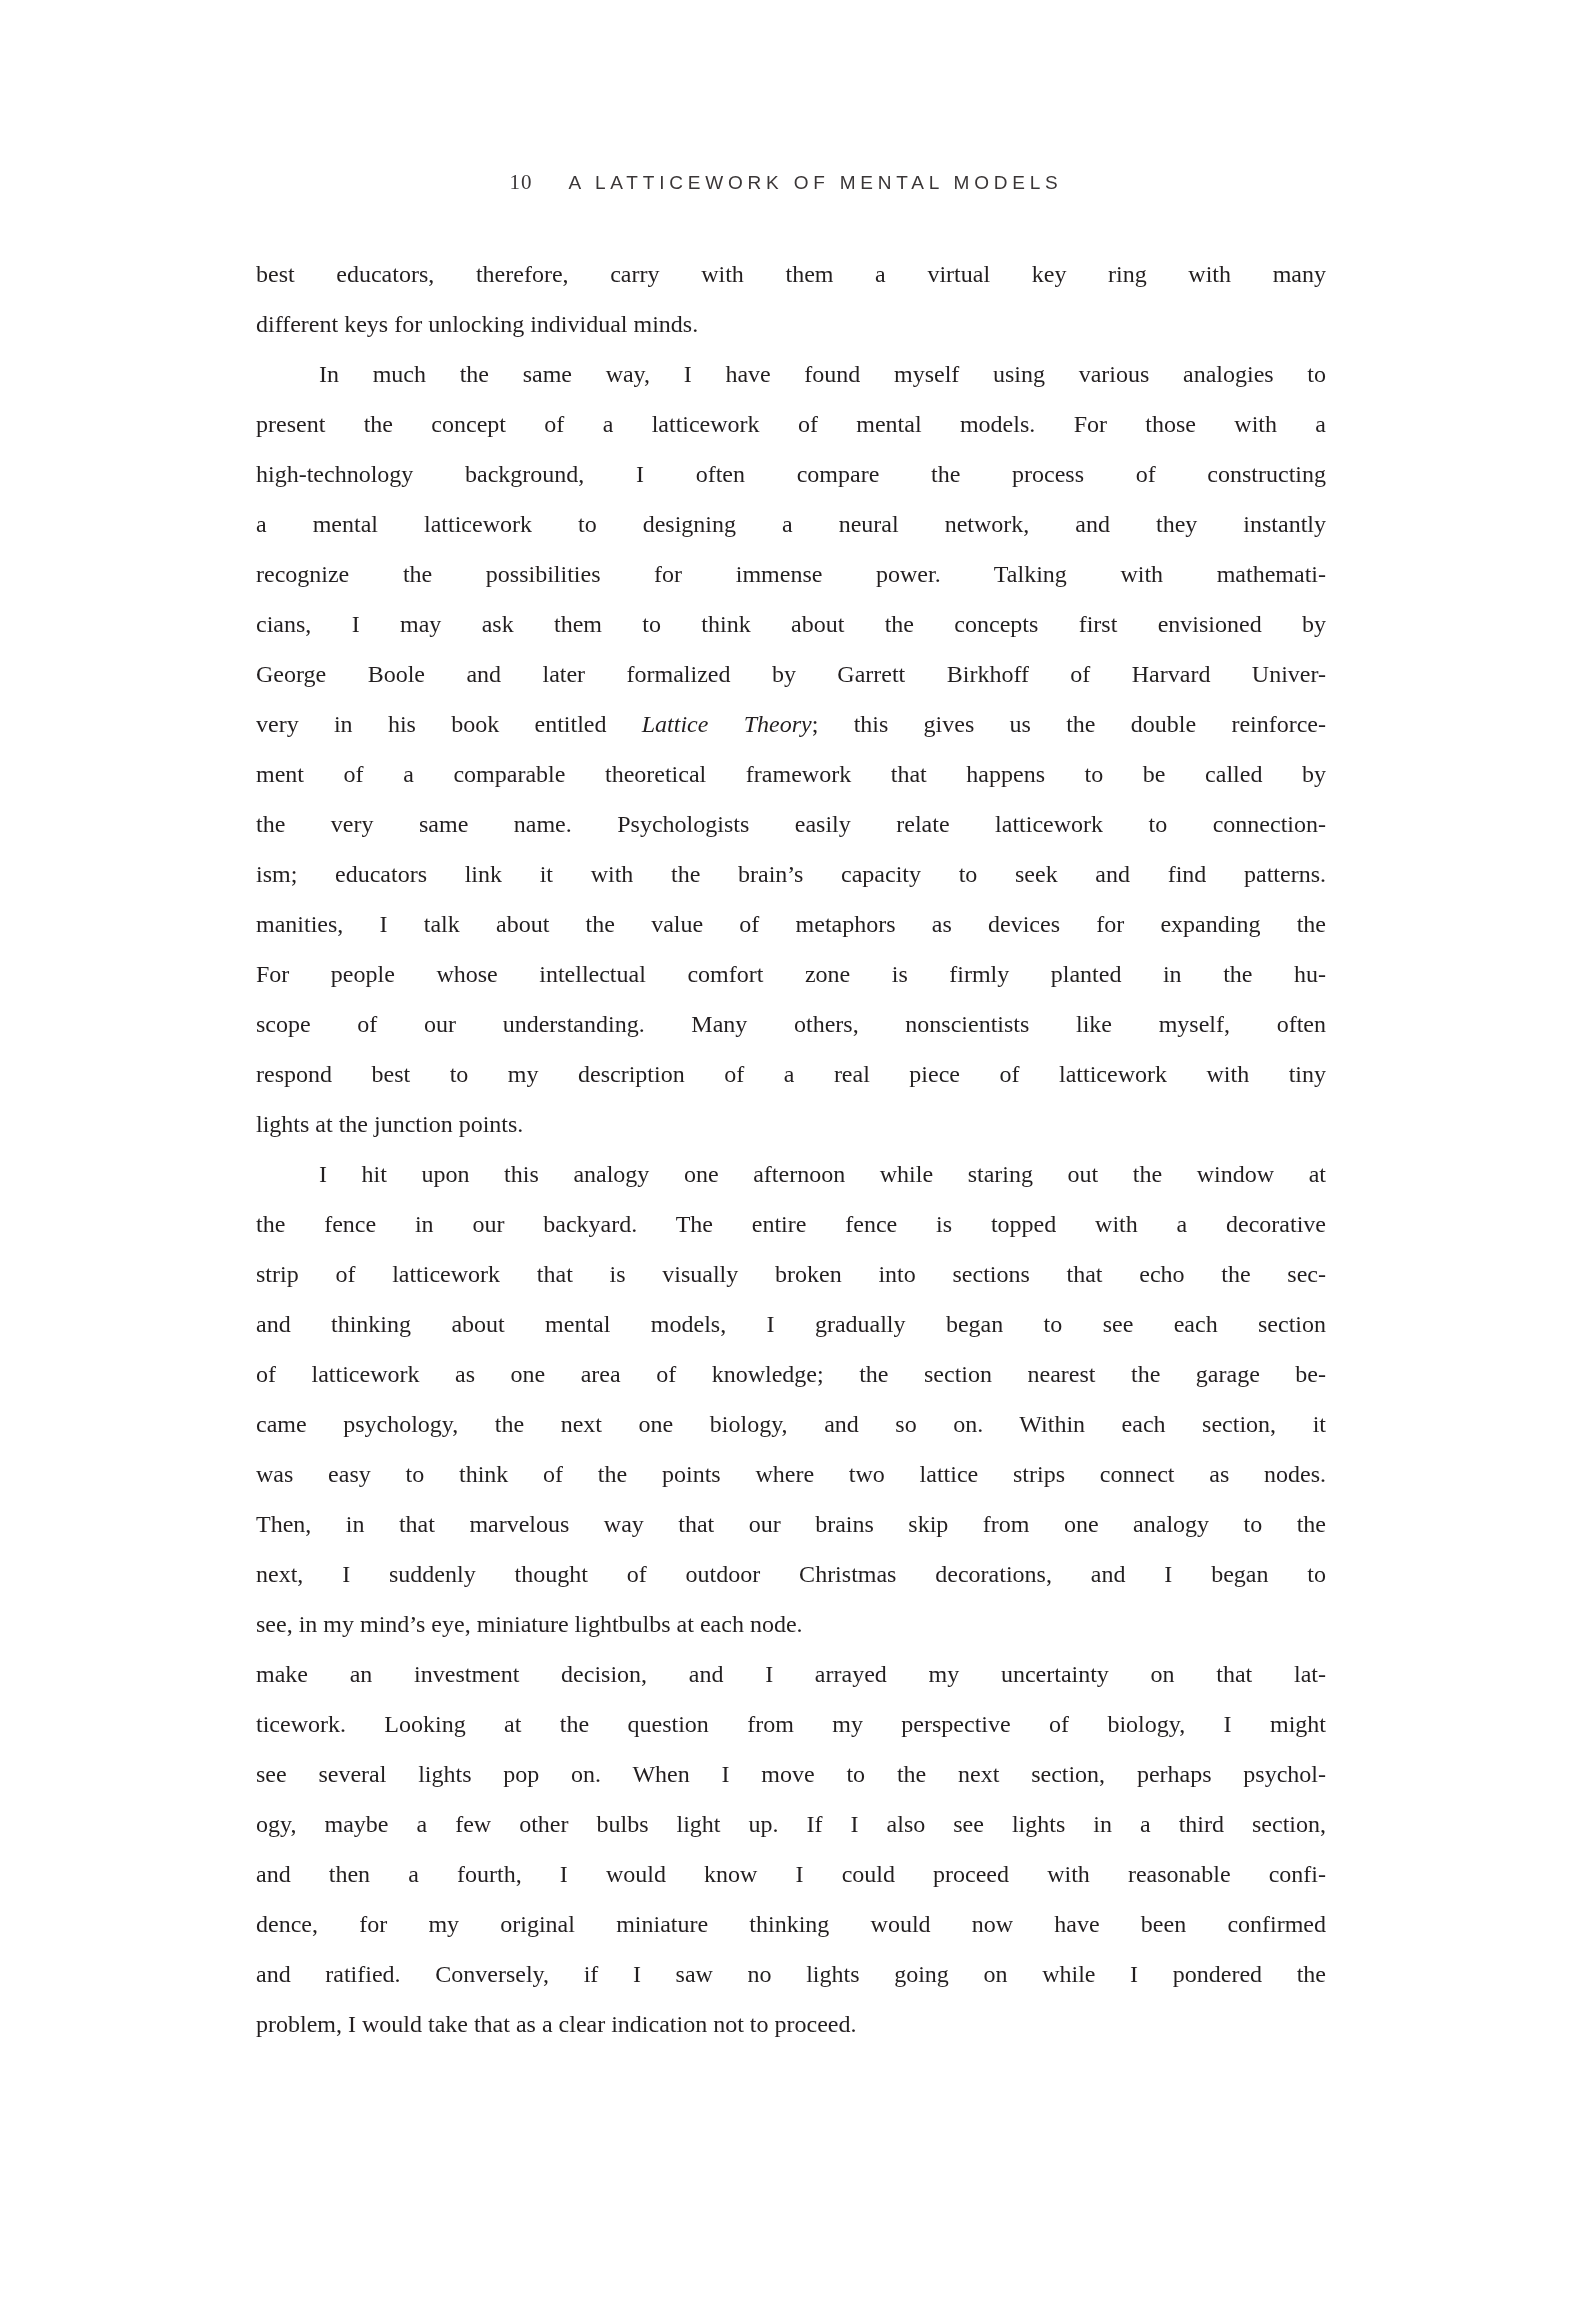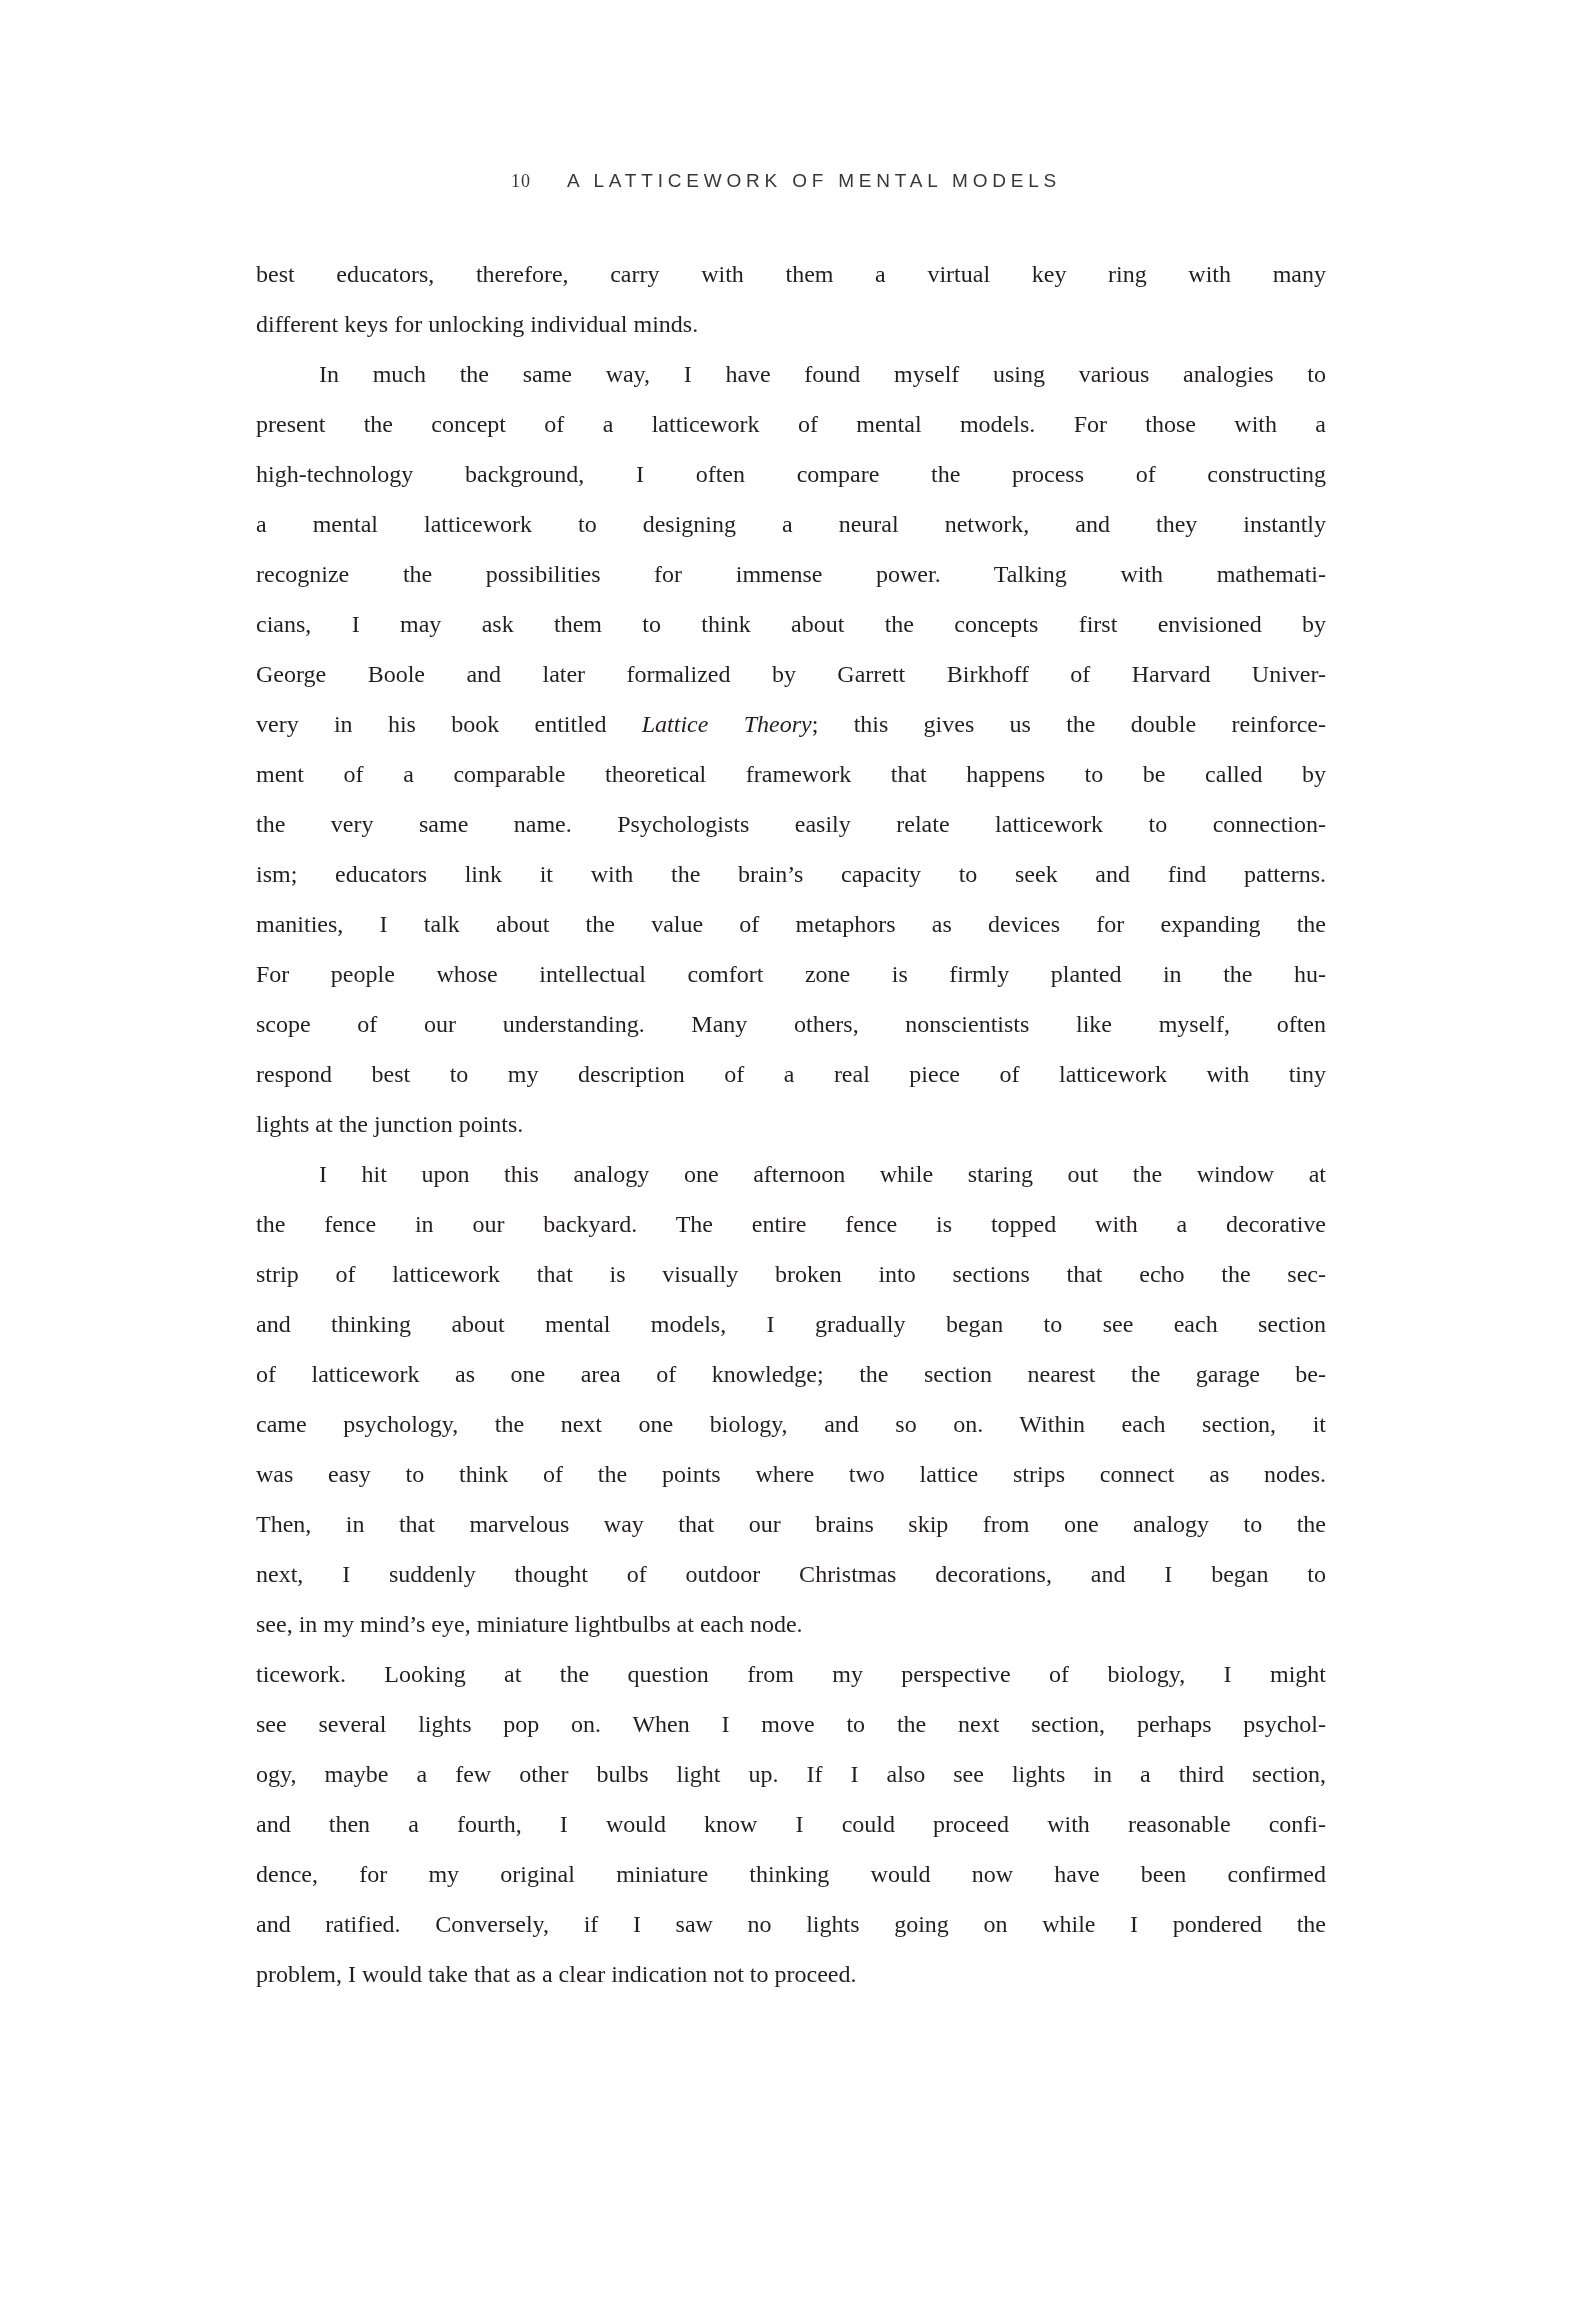--- a/index.html
+++ b/index.html
@@ -22,21 +22,21 @@
       width: 1572px;
       text-align: center;
       font-family: "Liberation Sans", "DejaVu Sans", sans-serif;
       font-size: 19px;
       letter-spacing: 4.8px;
       color: #3a3637;
       white-space: nowrap;
     }
     .running-head .folio {
       font-family: "Liberation Serif", "DejaVu Serif", serif;
-      font-size: 18px;
+      font-size: 21px;
       letter-spacing: 1px;
       margin-right: 27px;
     }
     .text-block {
       position: absolute;
       left: 256px;
       top: 249px;
       width: 1070px;
     }
     .line {
@@ -111,20 +111,21 @@
     <div class="line"><span class="inner">and thinking about mental models, I gradually began to see each section</span></div>
     <div class="line"><span class="inner">of latticework as one area of knowledge; the section nearest the garage be-</span></div>
     <div class="line"><span class="inner">came psychology, the next one biology, and so on. Within each section, it</span></div>
     <div class="line"><span class="inner">was easy to think of the points where two lattice strips connect as nodes.</span></div>
     <div class="line"><span class="inner">Then, in that marvelous way that our brains skip from one analogy to the</span></div>
     <div class="line"><span class="inner">next, I suddenly thought of outdoor Christmas decorations, and I began to</span></div>
     <div class="line last"><span class="inner">see, in my mind’s eye, miniature lightbulbs at each node.</span></div>
   </div>
 
   <div class="paragraph">
+    <div class="line"><span class="inner">make an investment decision, and I arrayed my uncertainty on that lat-</span></div>
     <div class="line"><span class="inner">ticework. Looking at the question from my perspective of biology, I might</span></div>
     <div class="line"><span class="inner">see several lights pop on. When I move to the next section, perhaps psychol-</span></div>
     <div class="line"><span class="inner">ogy, maybe a few other bulbs light up. If I also see lights in a third section,</span></div>
     <div class="line"><span class="inner">and then a fourth, I would know I could proceed with reasonable confi-</span></div>
     <div class="line"><span class="inner">dence, for my original miniature thinking would now have been confirmed</span></div>
     <div class="line"><span class="inner">and ratified. Conversely, if I saw no lights going on while I pondered the</span></div>
     <div class="line last"><span class="inner">problem, I would take that as a clear indication not to proceed.</span></div>
   </div>
 
 </div>

